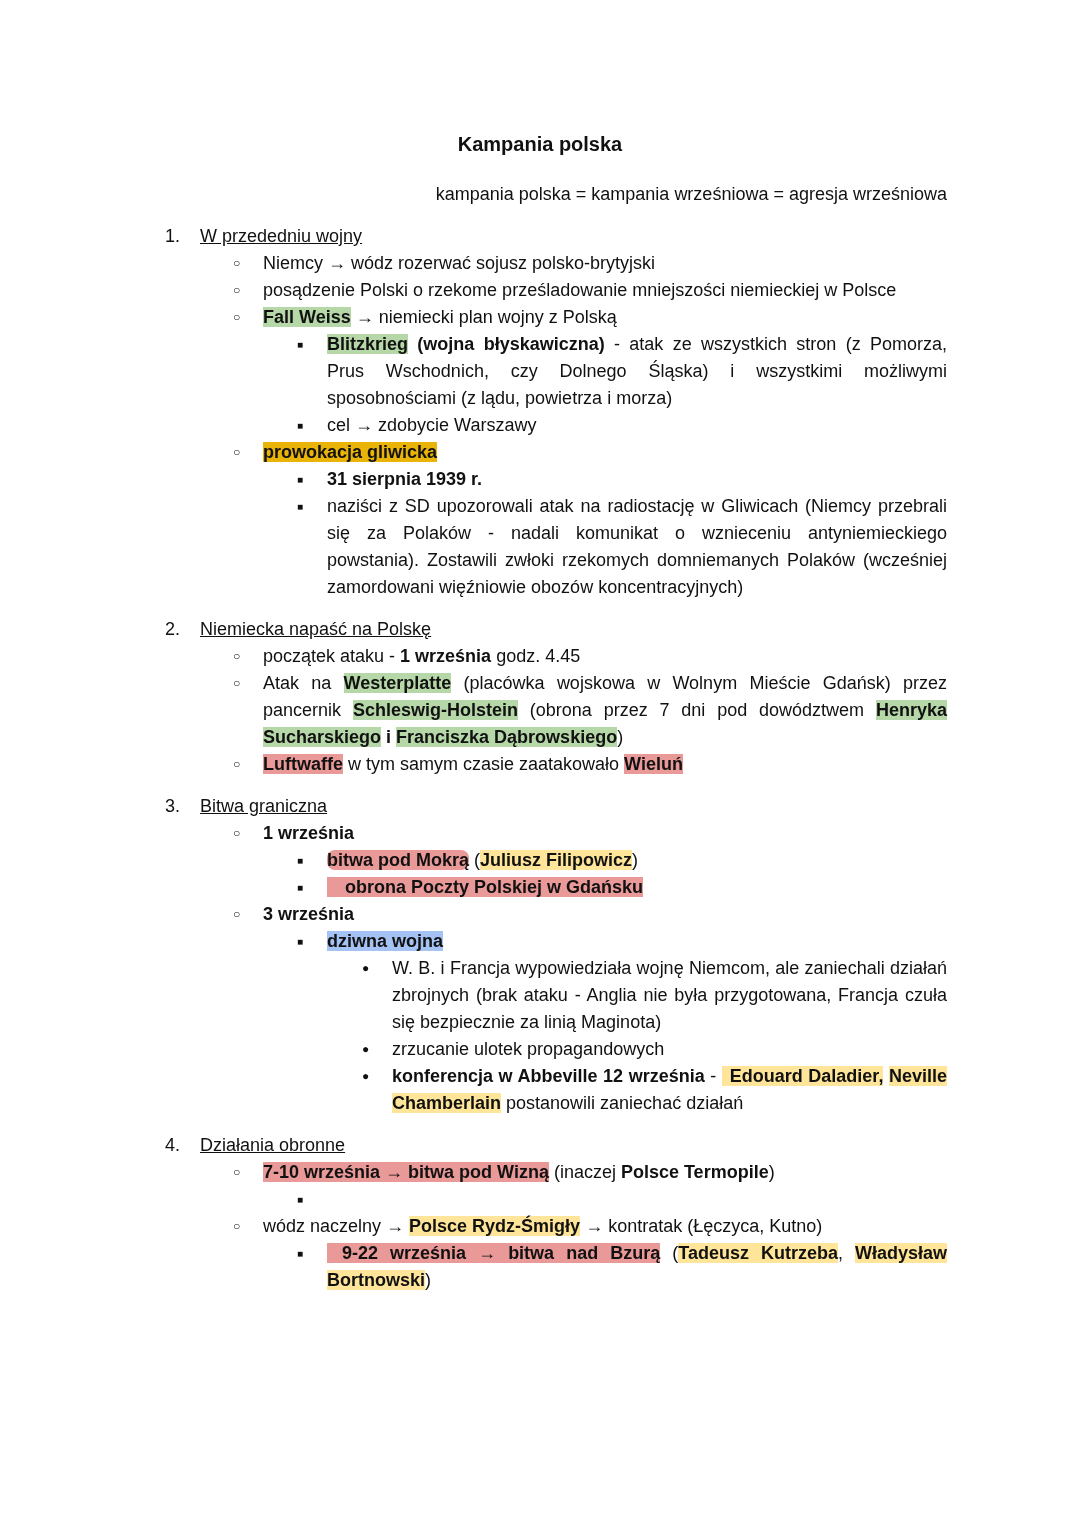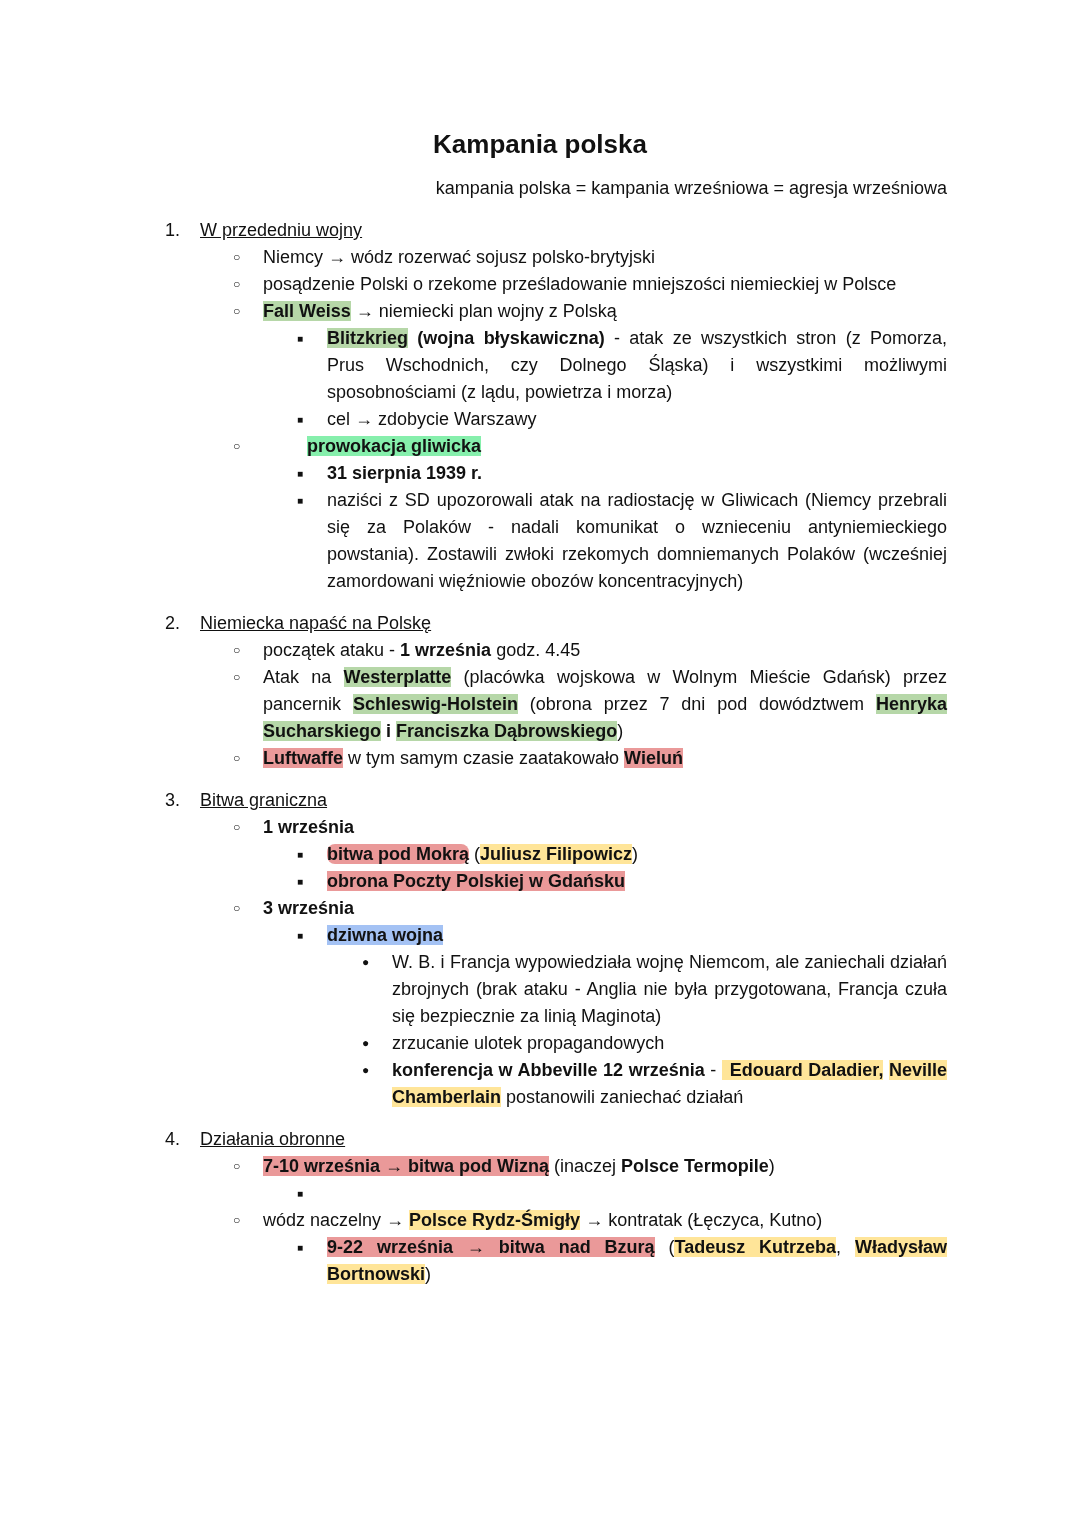--- a/index.html
+++ b/index.html
@@ -8,25 +8,25 @@
     width: 1080px;
     height: 1525px;
     overflow: hidden;
     font-family: "Liberation Sans", sans-serif;
     font-size: 18px;
     line-height: 27px;
     color: #111111;
   }
   .page { padding: 127px 133px 40px 133px; }
   .doc-title {
-    font-size: 26px;
+    font-size: 20px;
     line-height: 34px;
     font-weight: 700;
     text-align: center;
-    margin-bottom: 14px;
+    margin-bottom: 20px;
   }
   .intro { text-align: right; }
   .doc-body { margin-top: 0; }
   .item { display: flex; align-items: flex-start; }
   .item.level-1 { padding-left: 32px;  margin-top: 15px; }
   .item.level-2 { padding-left: 100px; }
   .item.level-3 { padding-left: 164px; }
   .item.level-4 { padding-left: 229px; }
   .marker { flex: 0 0 auto; width: 35px; line-height: 27px; }
   .level-2 .marker, .level-3 .marker, .level-4 .marker { width: 30px; }
@@ -64,21 +64,21 @@
       <div class="item level-3">
         <span class="marker m3">■</span>
         <div class="text"><span class="b" style="background-color: rgb(182, 215, 168);">Blitzkrieg</span><span> </span><span class="b">(wojna błyskawiczna)</span><span> - atak ze wszystkich stron (z Pomorza, Prus Wschodnich, czy Dolnego Śląska) i wszystkimi możliwymi sposobnościami (z lądu, powietrza i morza)</span></div>
       </div>
       <div class="item level-3">
         <span class="marker m3">■</span>
         <div class="text"><span>cel → zdobycie Warszawy</span></div>
       </div>
       <div class="item level-2">
         <span class="marker m2">○</span>
-        <div class="text"><span class="b" style="background-color: #86efac; margin-left: 44px;">prowokacja gliwicka</span></div>
+        <div class="text"><span class="b" style="background-color: #eab308;">prowokacja gliwicka</span></div>
       </div>
       <div class="item level-3">
         <span class="marker m3">■</span>
         <div class="text"><span class="b">31 sierpnia 1939 r.</span></div>
       </div>
       <div class="item level-3">
         <span class="marker m3">■</span>
         <div class="text"><span>naziści z SD upozorowali atak na radiostację w Gliwicach (Niemcy przebrali się za Polaków - nadali komunikat o wznieceniu antyniemieckiego powstania). Zostawili zwłoki rzekomych domniemanych Polaków (wcześniej zamordowani więźniowie obozów koncentracyjnych)</span></div>
       </div>
       <div class="item level-1">
@@ -104,21 +104,21 @@
       <div class="item level-2">
         <span class="marker m2">○</span>
         <div class="text"><span class="b">1 września</span></div>
       </div>
       <div class="item level-3">
         <span class="marker m3">■</span>
         <div class="text"><span class="b" style="background-color: rgb(234, 153, 153); border-radius: 8px;">bitwa pod Mokrą</span><span> (</span><span class="b" style="background-color: rgb(255, 229, 153);">Juliusz Filipowicz</span><span>)</span></div>
       </div>
       <div class="item level-3">
         <span class="marker m3">■</span>
-        <div class="text"><span class="b" style="background-color: rgb(234, 153, 153);">obrona Poczty Polskiej w Gdańsku</span></div>
+        <div class="text"><span class="b" style="background-color: rgb(234, 153, 153); padding-left: 18px;">obrona Poczty Polskiej w Gdańsku</span></div>
       </div>
       <div class="item level-2">
         <span class="marker m2">○</span>
         <div class="text"><span class="b">3 września</span></div>
       </div>
       <div class="item level-3">
         <span class="marker m3">■</span>
         <div class="text"><span class="b" style="background-color: rgb(164, 194, 244);">dziwna wojna</span></div>
       </div>
       <div class="item level-4">
@@ -143,16 +143,16 @@
       </div>
       <div class="item level-3">
         <span class="marker m3">■</span>
       </div>
       <div class="item level-2">
         <span class="marker m2">○</span>
         <div class="text"><span>wódz naczelny → </span><span class="b" style="background-color: rgb(255, 229, 153);">Polsce Rydz-Śmigły</span><span> → kontratak (Łęczyca, Kutno)</span></div>
       </div>
       <div class="item level-3">
         <span class="marker m3">■</span>
-        <div class="text"><span class="b" style="background-color: rgb(234, 153, 153);">9-22 września → bitwa nad Bzurą</span><span> (</span><span class="b" style="background-color: rgb(255, 229, 153);">Tadeusz Kutrzeba</span><span>, </span><span class="b" style="background-color: rgb(255, 229, 153);">Władysław Bortnowski</span><span>)</span></div>
+        <div class="text"><span class="b" style="background-color: rgb(234, 153, 153); padding-left: 15px;">9-22 września → bitwa nad Bzurą</span><span> (</span><span class="b" style="background-color: rgb(255, 229, 153);">Tadeusz Kutrzeba</span><span>, </span><span class="b" style="background-color: rgb(255, 229, 153);">Władysław Bortnowski</span><span>)</span></div>
       </div>
     </div>
 </div>
 
 </body></html>

